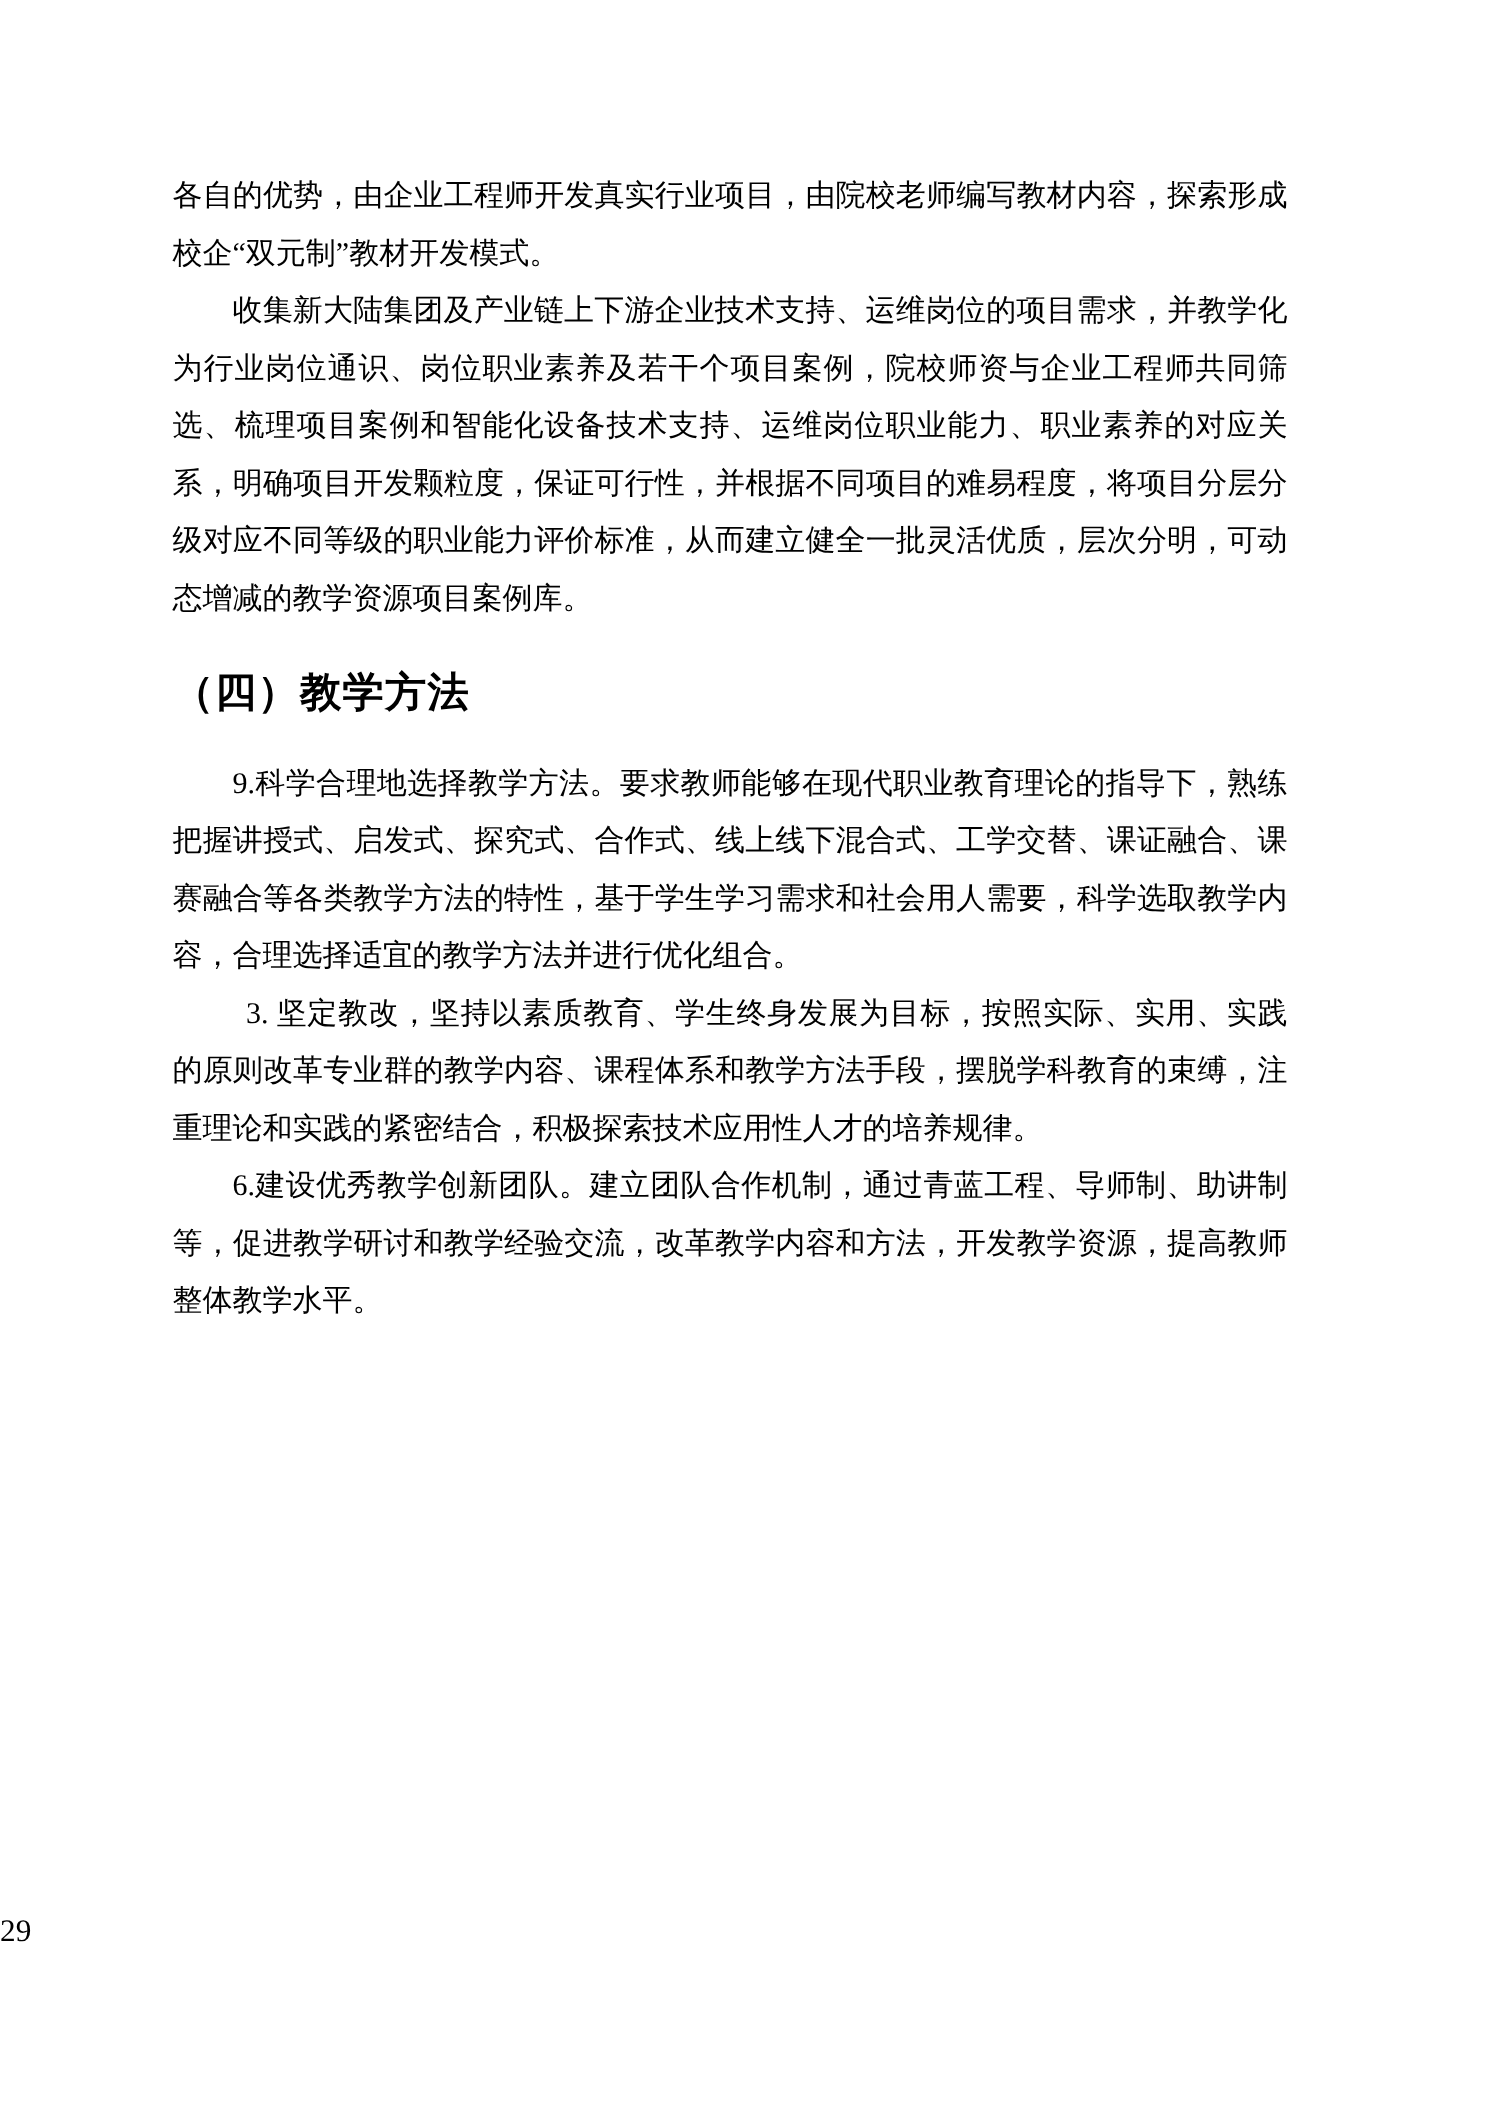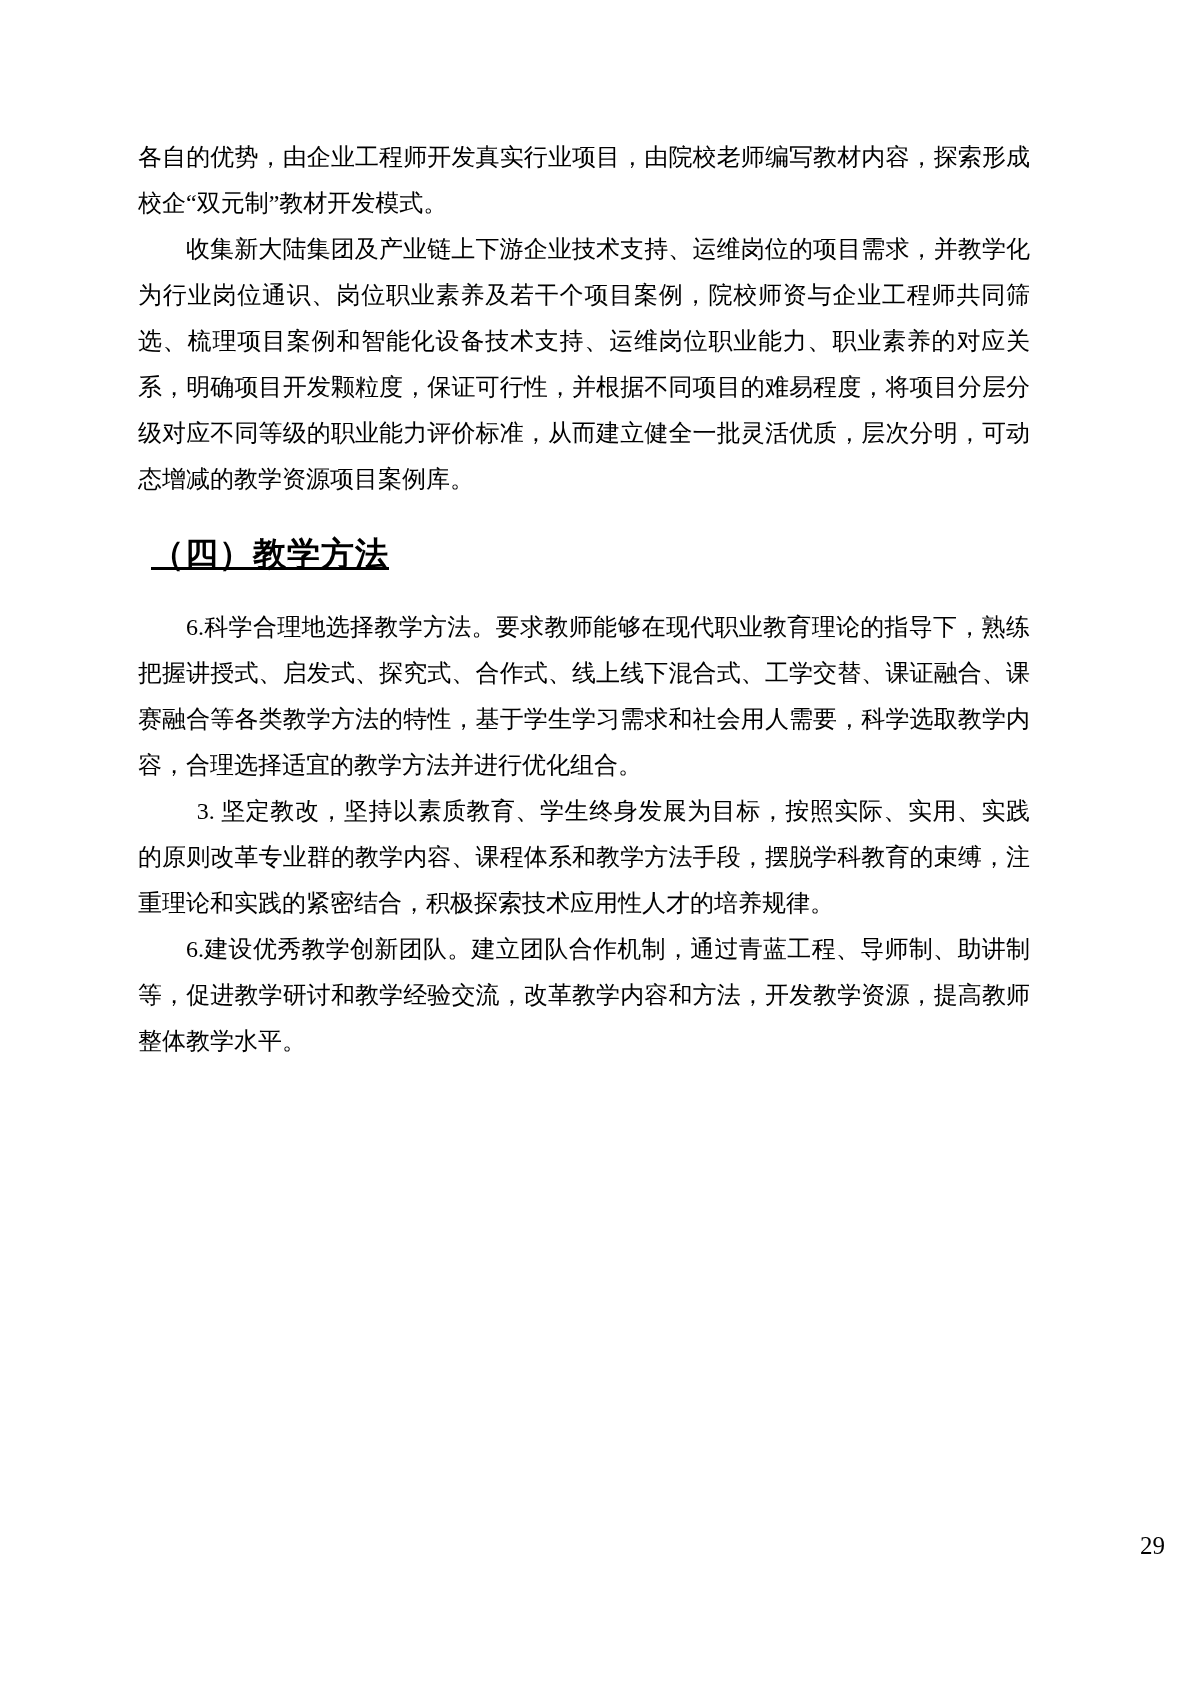--- a/index.html
+++ b/index.html
@@ -30,49 +30,48 @@
     text-indent: 0;
   }
   .para.deep-indent {
     text-indent: 2.45em;
   }
   .heading {
     font-family: "Liberation Sans", "DejaVu Sans", sans-serif;
     font-weight: bold;
     font-size: 33px;
     line-height: 40px;
-    margin: 32px 0 30px 13px;
+    margin: 32px 0 30px 0;
     letter-spacing: 1px;
     color: #000000;
-    text-decoration: underline;
   }
   .page-number {
     position: absolute;
     left: 0;
     right: 0;
     top: 1532px;
-    text-align: right;
+    text-align: left;
     font-size: 25px;
     font-family: "Liberation Serif", "DejaVu Serif", serif;
     color: #000000;
   }
 </style>
 </head>
 <body>
 
 <div class="page">
 
   <p class="para no-indent">各自的优势，由企业工程师开发真实行业项目，由院校老师编写教材内容，探索形成校企“双元制”教材开发模式。</p>
 
   <p class="para">收集新大陆集团及产业链上下游企业技术支持、运维岗位的项目需求，并教学化为行业岗位通识、岗位职业素养及若干个项目案例，院校师资与企业工程师共同筛选、梳理项目案例和智能化设备技术支持、运维岗位职业能力、职业素养的对应关系，明确项目开发颗粒度，保证可行性，并根据不同项目的难易程度，将项目分层分级对应不同等级的职业能力评价标准，从而建立健全一批灵活优质，层次分明，可动态增减的教学资源项目案例库。</p>
 
   <h2 class="heading">（四）教学方法</h2>
 
 
-  <p class="para">6.科学合理地选择教学方法。要求教师能够在现代职业教育理论的指导下，熟练把握讲授式、启发式、探究式、合作式、线上线下混合式、工学交替、课证融合、课赛融合等各类教学方法的特性，基于学生学习需求和社会用人需要，科学选取教学内容，合理选择适宜的教学方法并进行优化组合。</p>
+  <p class="para">9.科学合理地选择教学方法。要求教师能够在现代职业教育理论的指导下，熟练把握讲授式、启发式、探究式、合作式、线上线下混合式、工学交替、课证融合、课赛融合等各类教学方法的特性，基于学生学习需求和社会用人需要，科学选取教学内容，合理选择适宜的教学方法并进行优化组合。</p>
 
   <p class="para deep-indent">3. 坚定教改，坚持以素质教育、学生终身发展为目标，按照实际、实用、实践的原则改革专业群的教学内容、课程体系和教学方法手段，摆脱学科教育的束缚，注重理论和实践的紧密结合，积极探索技术应用性人才的培养规律。</p>
 
 
 
   <p class="para">6.建设优秀教学创新团队。建立团队合作机制，通过青蓝工程、导师制、助讲制等，促进教学研讨和教学经验交流，改革教学内容和方法，开发教学资源，提高教师整体教学水平。</p>
 
 
   <div class="page-number">29</div>
 

